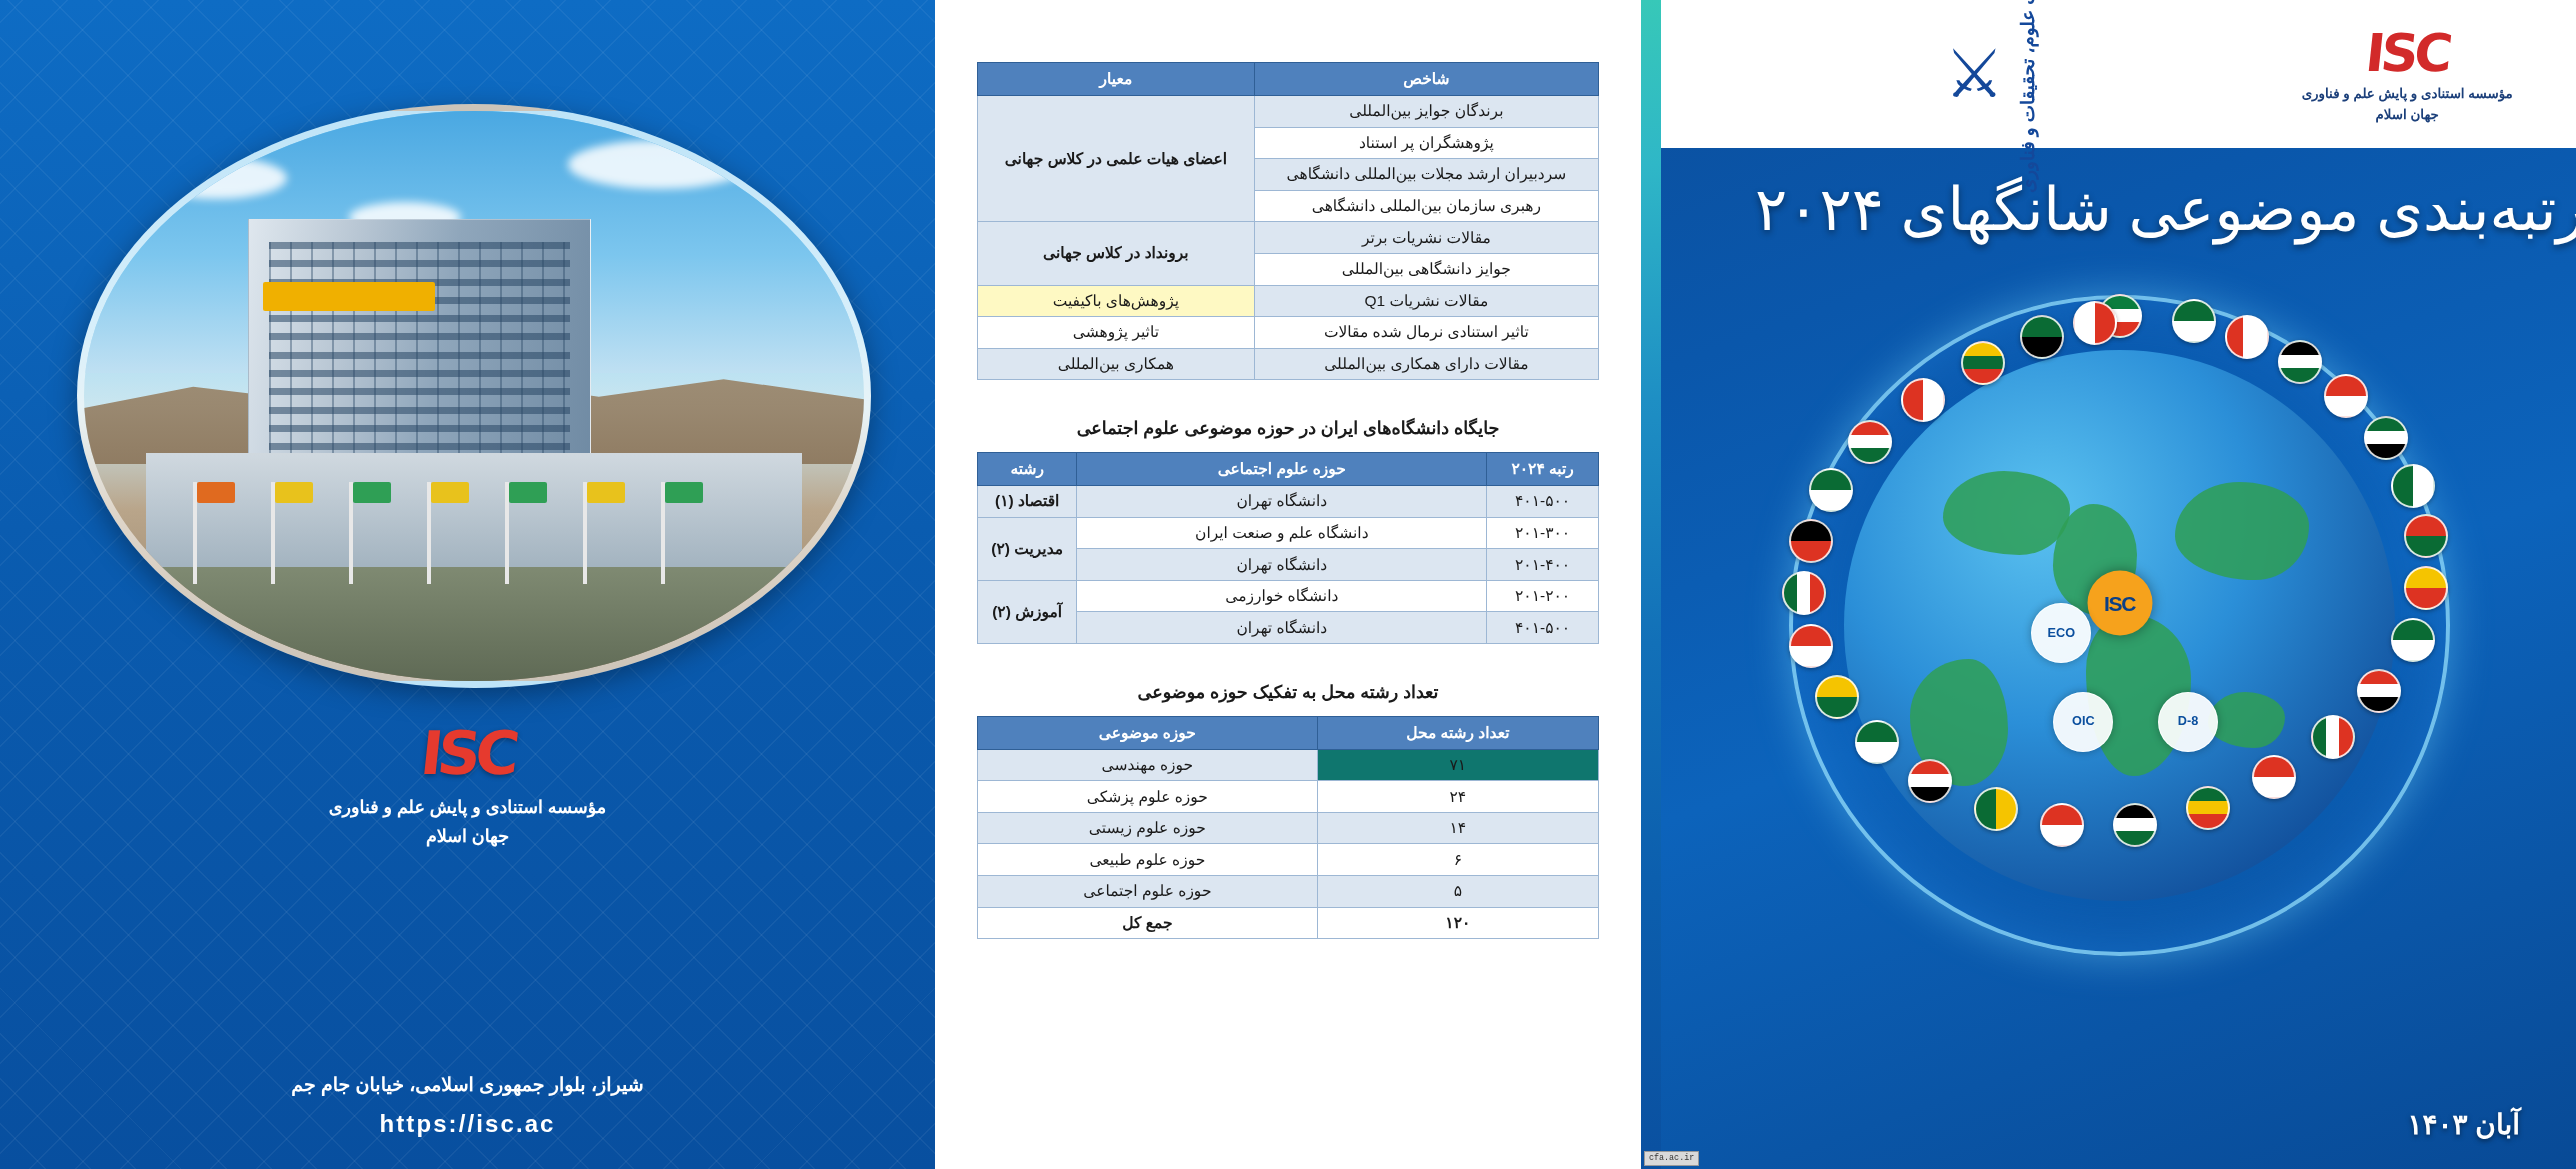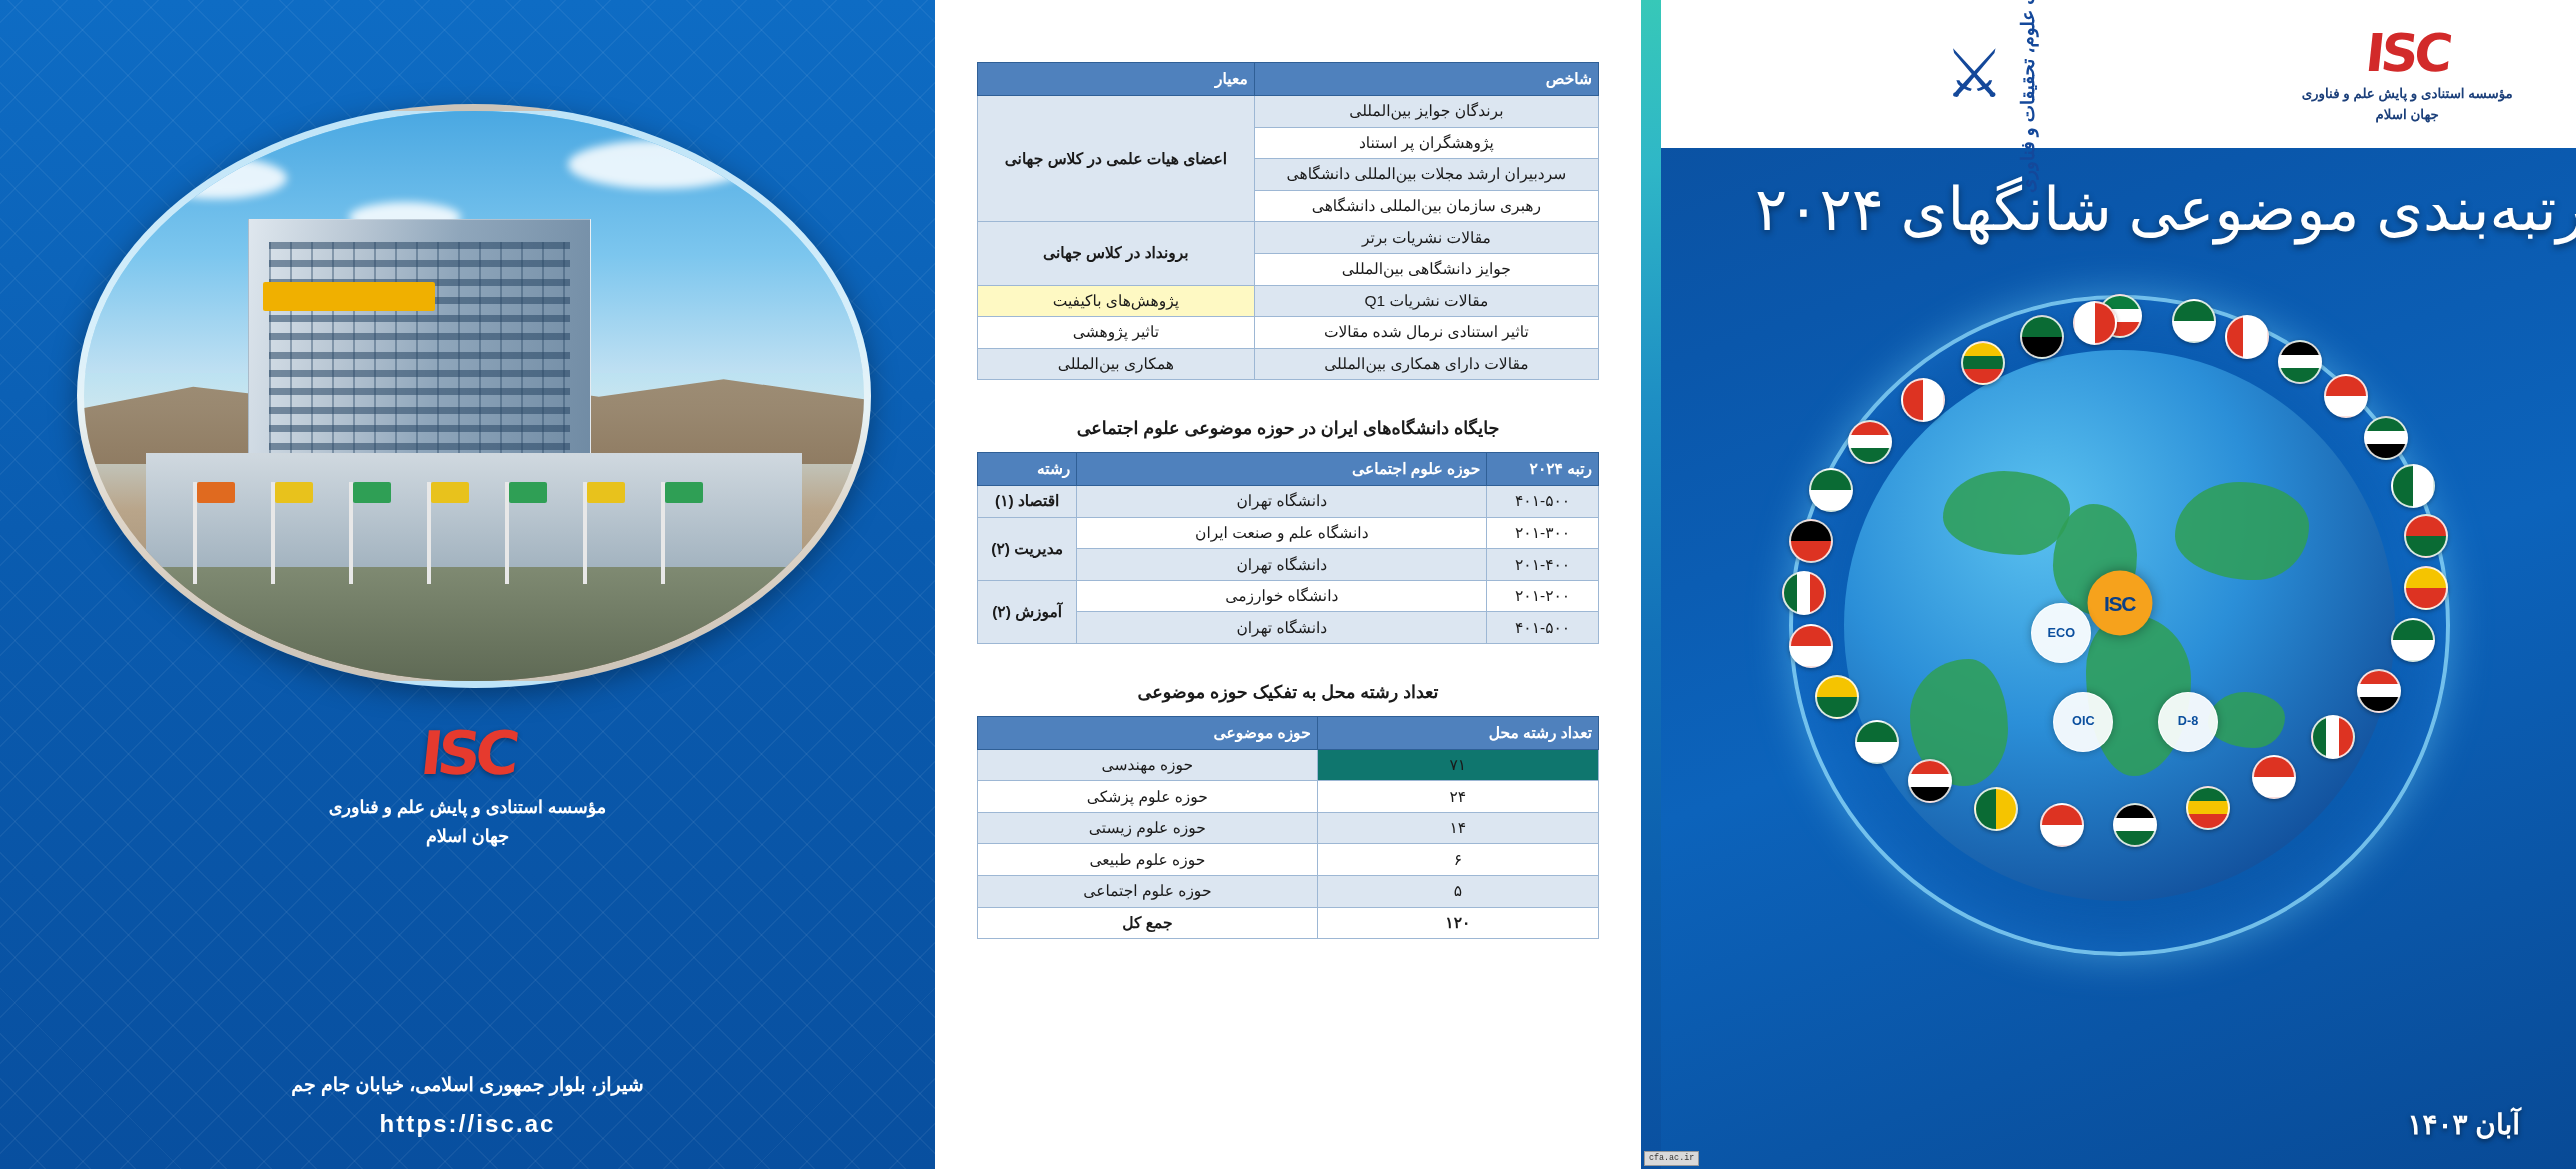--- a/index.html
+++ b/index.html
@@ -173,21 +173,21 @@
     font-size: 15.5px;
     color: #1a1a1a;
     margin-bottom: 38px;
   }
   table.t th {
     background: #4f81bd;
     color: #ffffff;
     font-weight: bold;
     border: 0.7px solid #2f5f96;
     padding: 7px 6px;
-    text-align: right;
+    text-align: center;
   }
   table.t td {
     border: 0.7px solid #9db7d4;
     padding: 6.3px 5.6px;
     text-align: center;
     background: #ffffff;
   }
   table.t td.merge { background: #dce6f1; font-weight: bold; }
   table.t td.total { font-weight: bold; }
 

